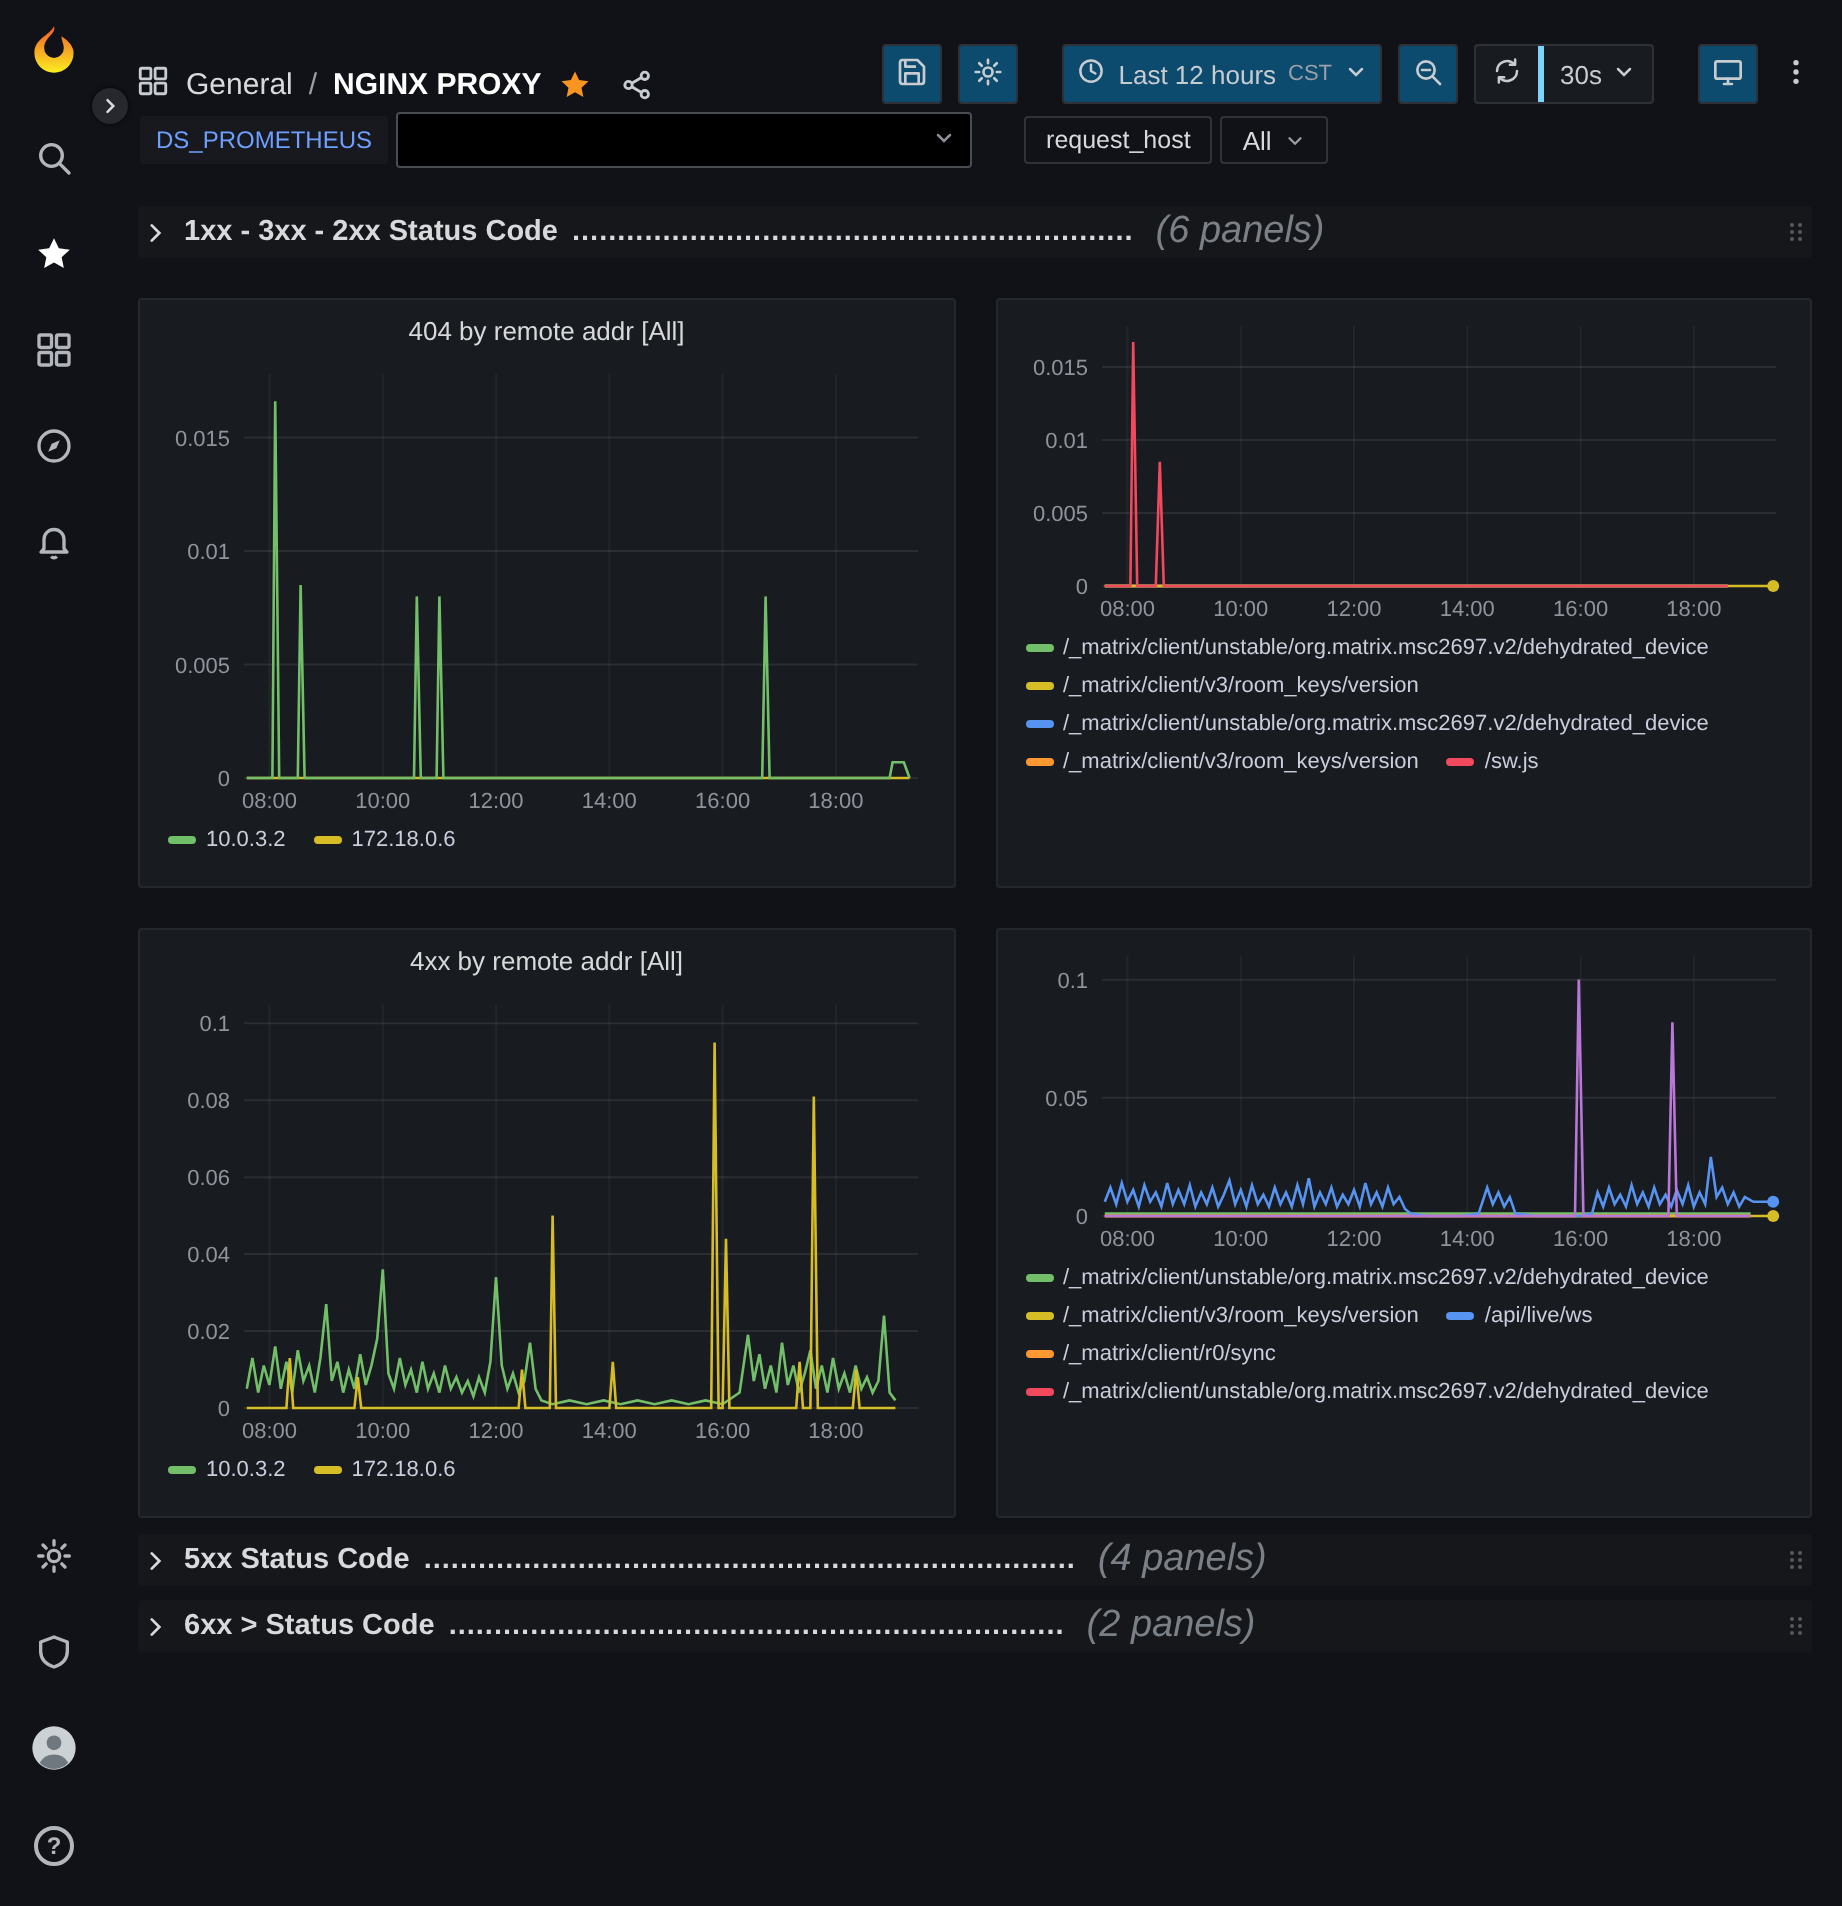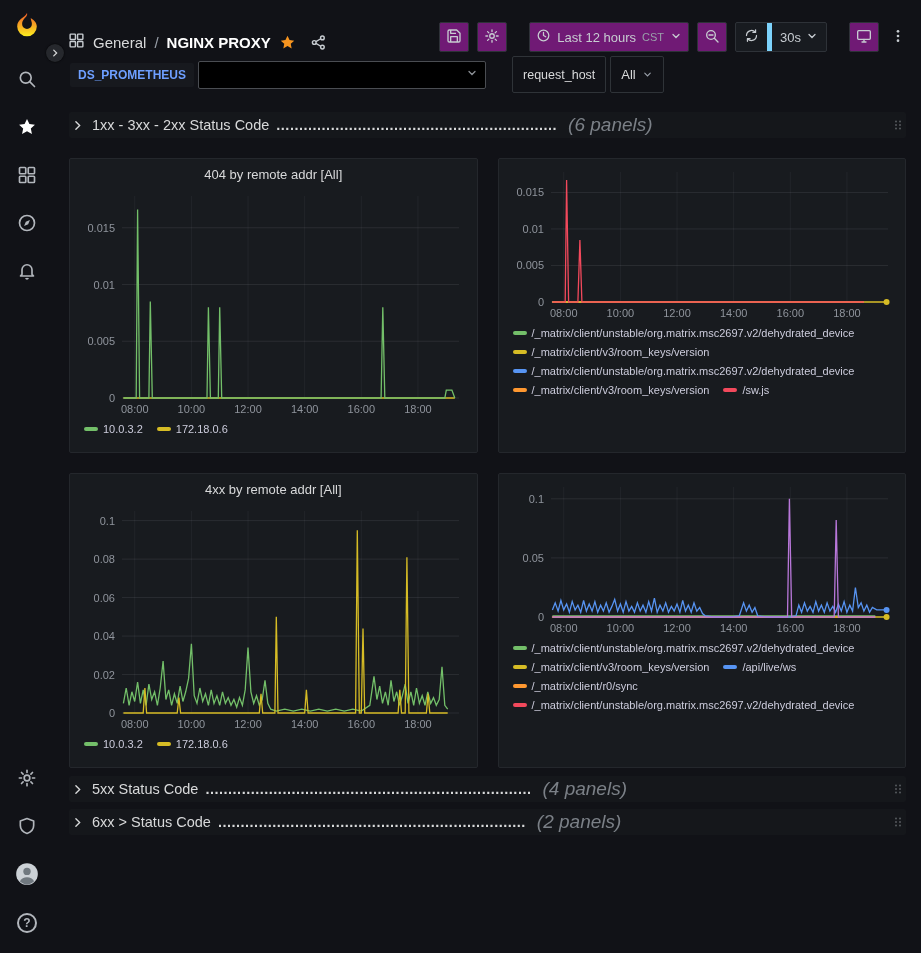--- a/index.html
+++ b/index.html
@@ -25,50 +25,50 @@
   
   .main{flex:1;min-width:0;display:flex;flex-direction:column}
   .navbar{height:52px;flex-shrink:0;display:flex;align-items:flex-end;justify-content:space-between;
     padding:0 12px 0 14px}
   .nav-left{display:flex;align-items:center;gap:8px;color:#d8d9da}
   .crumb-folder{font-size:15px;color:#d8d9da;cursor:pointer}
   .crumb-sep{color:#9aa0aa;font-size:15px}
   .crumb-title{font-size:15px;font-weight:700;color:#ffffff;cursor:pointer}
   .nav-right{display:flex;align-items:center;gap:8px}
   .tool-btn{height:30px;min-width:30px;padding:0 6px;border:1px solid #2e3238;border-radius:2px;
-    background:#701a75;color:#c7ccd1;display:flex;align-items:center;justify-content:center;gap:6px;
+    background:#0c4a6e;color:#c7ccd1;display:flex;align-items:center;justify-content:center;gap:6px;
     cursor:pointer;font-family:inherit;font-size:13px}
   .tool-group{display:flex;align-items:stretch;border:1px solid #2e3238;border-radius:2px;background:#181b20}
   .tool-group .seg{border:none;background:none;color:#c7ccd1;display:flex;align-items:center;gap:5px;
     padding:0 8px;height:28px;cursor:pointer;font-family:inherit;font-size:13px}
-  .tool-group .seg + .seg{border-left:5px solid #7dd3fc}
+  .tool-group .seg + .seg{border-left:3px solid #7dd3fc}
   .tz-badge{font-size:11px;color:#9aa0aa}
   .kebab-btn{background:none;border:none;color:#c7ccd1;width:22px;height:30px;display:flex;
     align-items:center;justify-content:center;cursor:pointer}
 
   
   .subnav{display:flex;align-items:center;gap:12px;padding:4px 16px 10px;flex-shrink:0}
   .var-group{display:flex;align-items:center;gap:4px}
-  .var-ds-label{color:#6e9fff;font-size:12px;font-weight:700;padding:5px 8px;cursor:pointer;
+  .var-ds-label{color:#6e9fff;font-size:12px;font-weight:400;padding:5px 8px;cursor:pointer;
     background:#17191e;border-radius:2px}
   .var-input-black{width:288px;height:28px;background:#000;border:1px solid #4a4d52;border-radius:2px;
     display:flex;align-items:center;justify-content:flex-end;padding:0 7px;cursor:pointer;color:#8d9197}
-  .var-box{height:37px;border:1px solid #2f3338;border-radius:2px;display:flex;align-items:center;
+  .var-box{height:24px;border:1px solid #2f3338;border-radius:2px;display:flex;align-items:center;
     padding:0 10px;background:#111217;color:#d8d9da;cursor:pointer;gap:6px}
   .var-box.label{font-size:12.5px}
 
   
   .dashboard{flex:1;overflow:hidden;padding:2px 15px 0}
   .row-header{height:26px;display:flex;align-items:center;gap:7px;margin:7px 0;cursor:pointer;
     border-radius:2px;color:#d8d9da}
   .row-header.collapsed{background:#15171b}
   .chev{width:16px;height:16px;color:#d8d9da;flex-shrink:0;display:flex;align-items:center;justify-content:center}
   .chev svg{transition:none}
   .chev.down svg{transform:rotate(90deg)}
-  .row-title{font-weight:400;font-size:14.5px;white-space:nowrap}
+  .row-title{font-weight:700;font-size:14.5px;white-space:nowrap}
   .row-dots{font-weight:700;font-size:14.5px;white-space:nowrap;overflow:hidden;letter-spacing:.5px}
   .row-count{font-style:italic;color:#7b8087;font-size:19px;white-space:nowrap;margin-left:4px}
   .row-drag{margin-left:auto;color:#56595e;display:flex;align-items:center;padding-right:2px;cursor:grab}
 
   .panel-grid{display:grid;grid-template-columns:1fr 1fr;gap:20px;margin:20px 0 8px}
   .panel{background:#181b1f;border:1px solid #24272c;border-radius:2px;height:295px;
     display:flex;flex-direction:column;padding:5px 8px 7px;overflow:hidden}
   .panel-title{text-align:center;font-size:13px;font-weight:500;color:#d8d9da;height:24px;
     line-height:22px;cursor:pointer;white-space:nowrap;overflow:hidden}
   .chart{width:100%}

